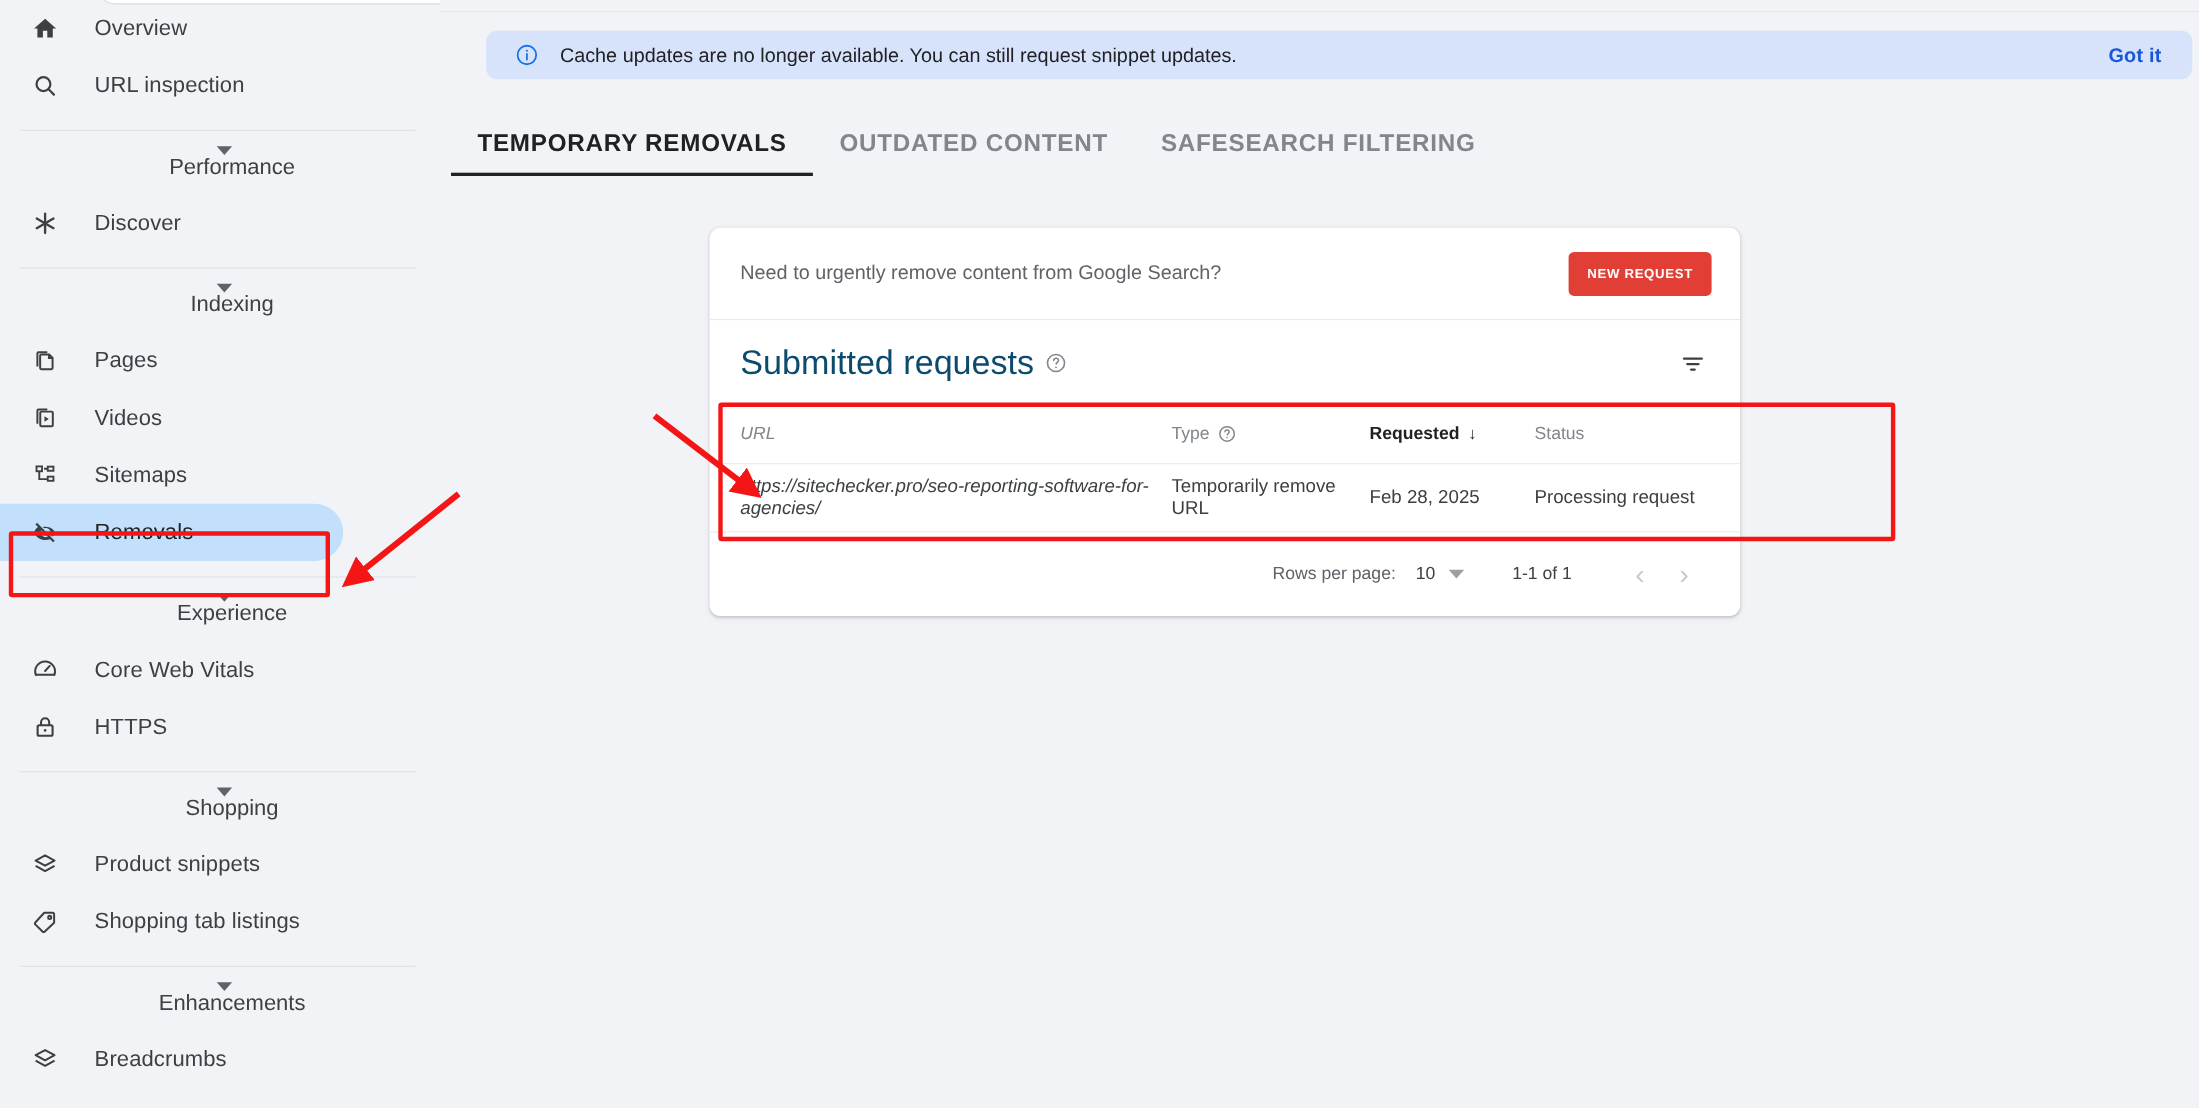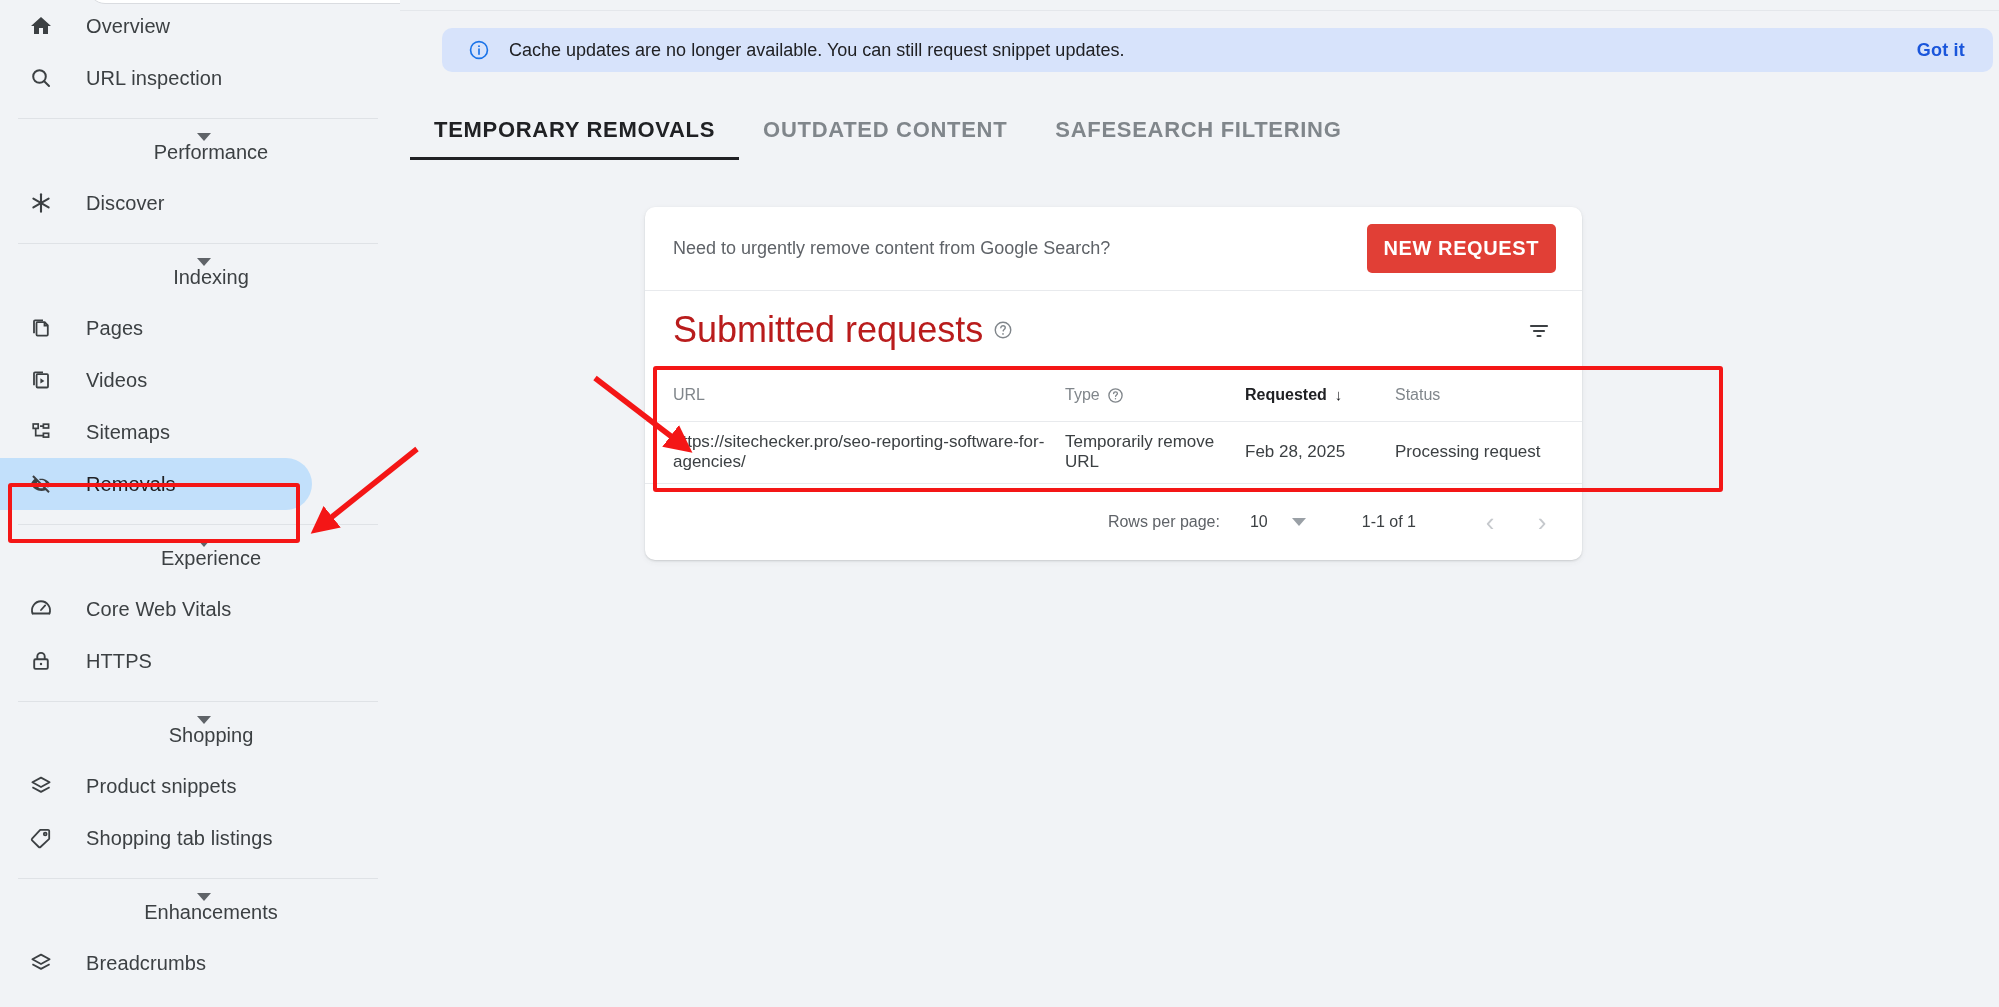--- a/index.html
+++ b/index.html
@@ -198,36 +198,36 @@
     font-size: 18px;
     color: #5f6368;
     flex: 1 1 auto;
   }
   .new-request-btn {
     background: #e13f36;
     color: #ffffff;
     border: none;
     border-radius: 5px;
     font-family: "Liberation Sans", sans-serif;
-    font-size: 20px;
+    font-size: 12px;
     font-weight: 600;
     letter-spacing: 0.6px;
     padding: 13px 17px;
     cursor: pointer;
   }
 
   .card-subhead {
     height: 78px;
     display: flex;
     align-items: center;
     padding: 0 26px 0 28px;
   }
   .card-subhead .sub-title {
-    font-size: 36px;
-    color: #b91c1c;
+    font-size: 31px;
+    color: #0c4a6e;
     font-weight: 400;
   }
   .help-circle {
     display: inline-flex;
     align-items: center;
     justify-content: center;
     width: 20px; height: 20px;
     margin-left: 10px;
     vertical-align: middle;
     color: #80868b;
@@ -261,21 +261,21 @@
     color: #202124;
     font-weight: 700;
   }
   table.req-table td {
     font-size: 17px;
     color: #3c4043;
     height: 62px;
     vertical-align: middle;
     border-bottom: 1px solid #e8eaed;
   }
-  .col-url   { width: 420px; padding-left: 28px !important; }
+  .col-url   { width: 420px; padding-left: 28px !important; font-style: italic; }
   .col-type  { width: 180px; }
   .col-req   { width: 150px; }
   .col-status{ width: 230px; }
   .col-menu  { width: 80px; }
   .sort-arrow { margin-left: 8px; font-size: 15px; }
   .kebab {
     display: flex;
     flex-direction: column;
     align-items: center;
     justify-content: center;
@@ -289,24 +289,23 @@
     border-radius: 50%;
     background: #3c4043;
   }
 
   
   .pagination {
     height: 76px;
     display: flex;
     align-items: center;
     justify-content: flex-end;
-    padding-right: 20px;
+    padding-right: 31px;
     font-size: 16px;
     color: #5f6368;
-    gap: 12px;
   }
   .pagination .rpp-label { margin-right: 18px; }
   .pagination .rpp-value {
     font-size: 16px;
     color: #3c4043;
     margin-right: 12px;
   }
   .pagination .rpp-caret {
     width: 0; height: 0;
     border-left: 7px solid transparent;

